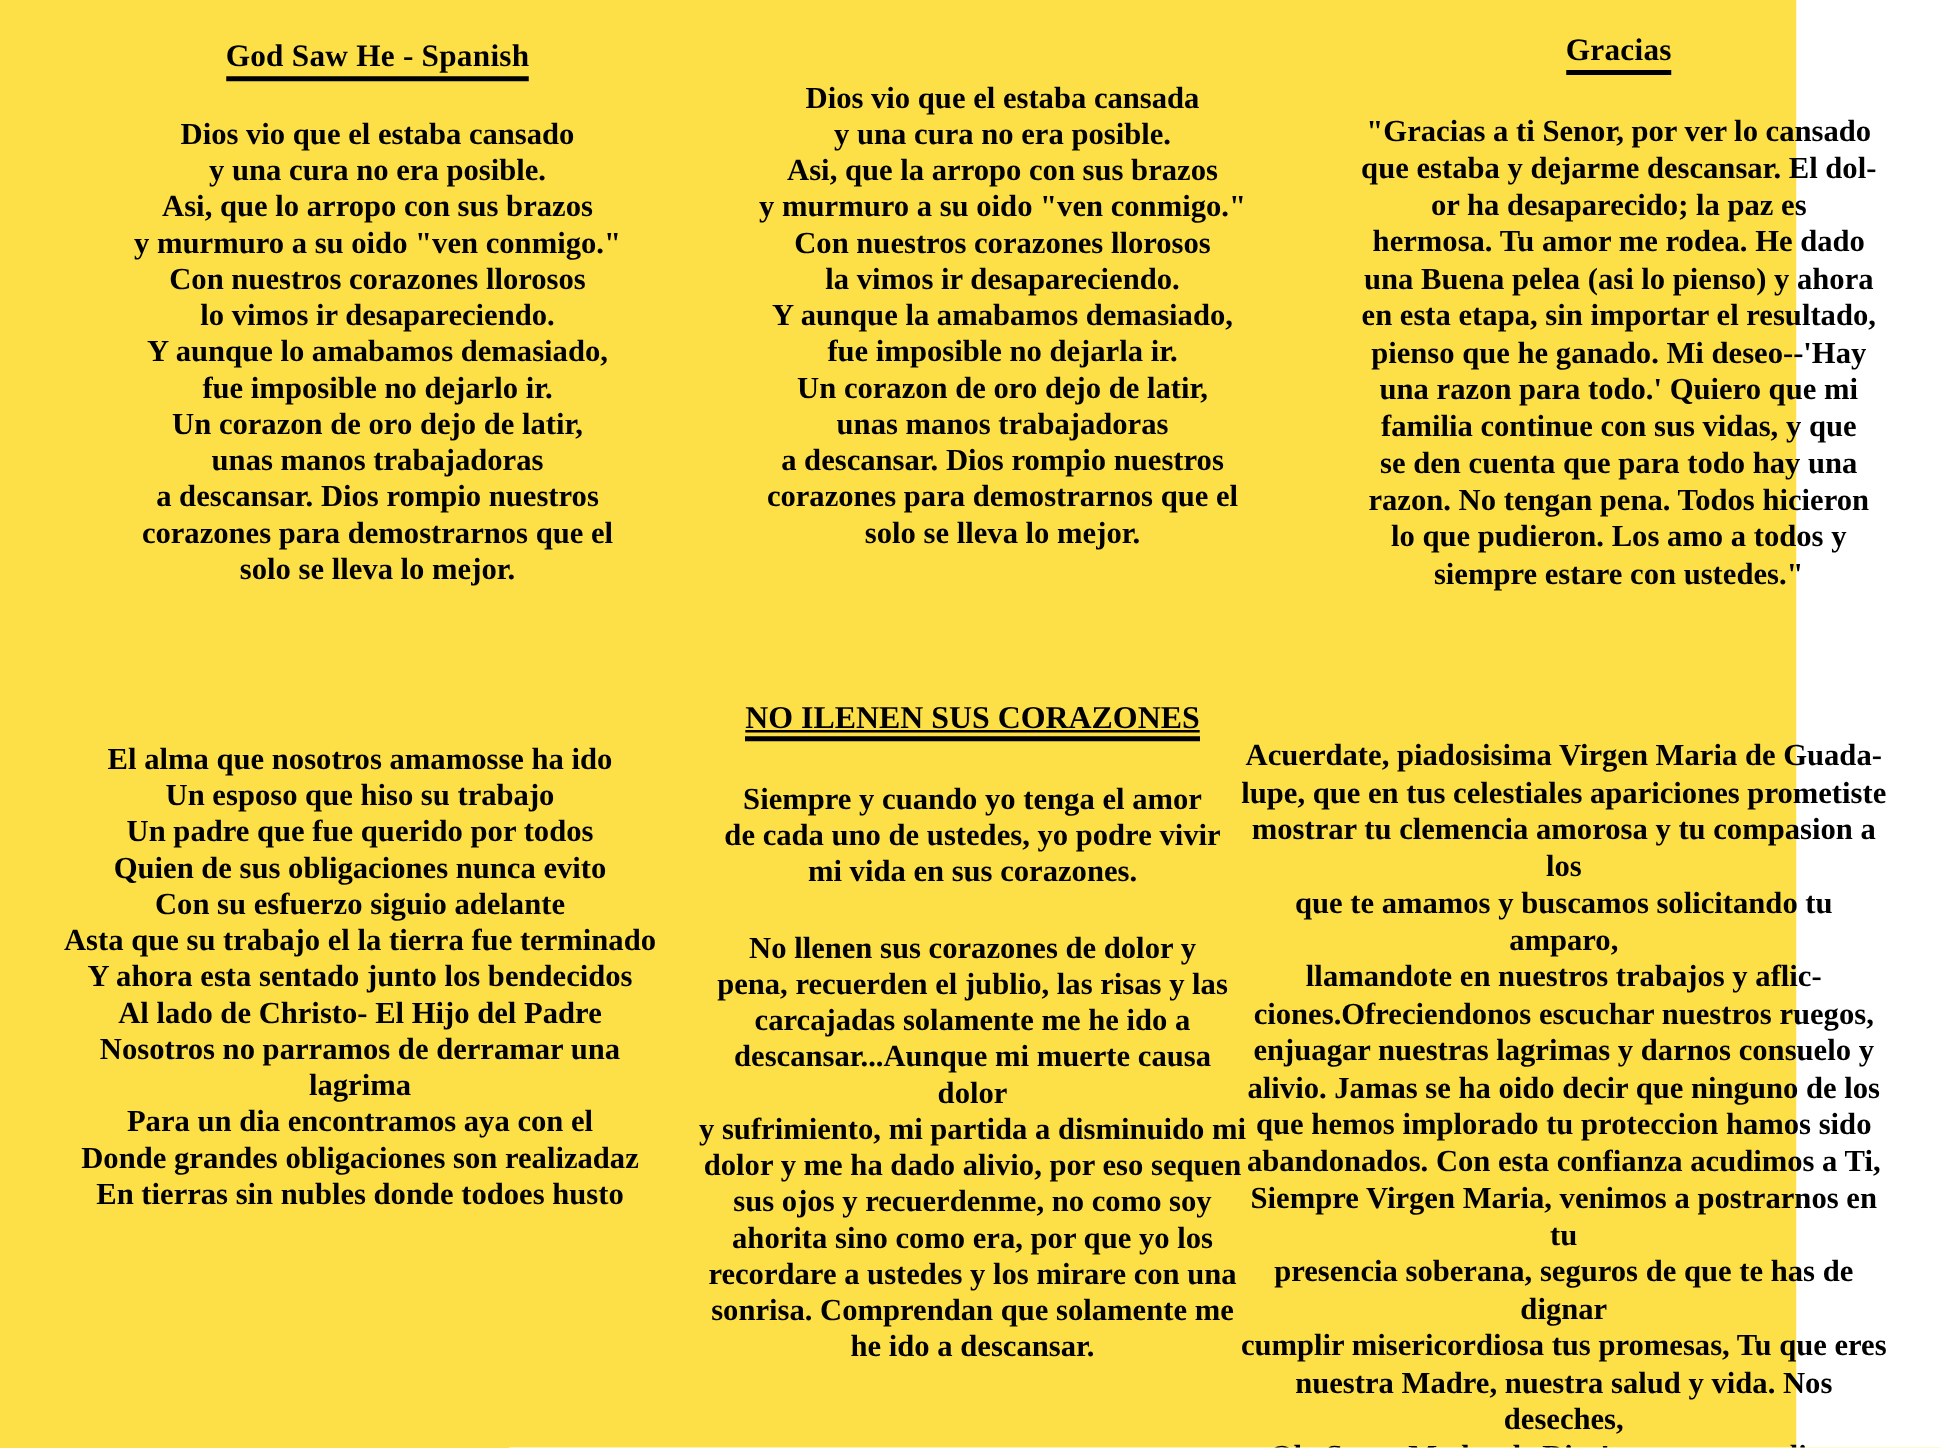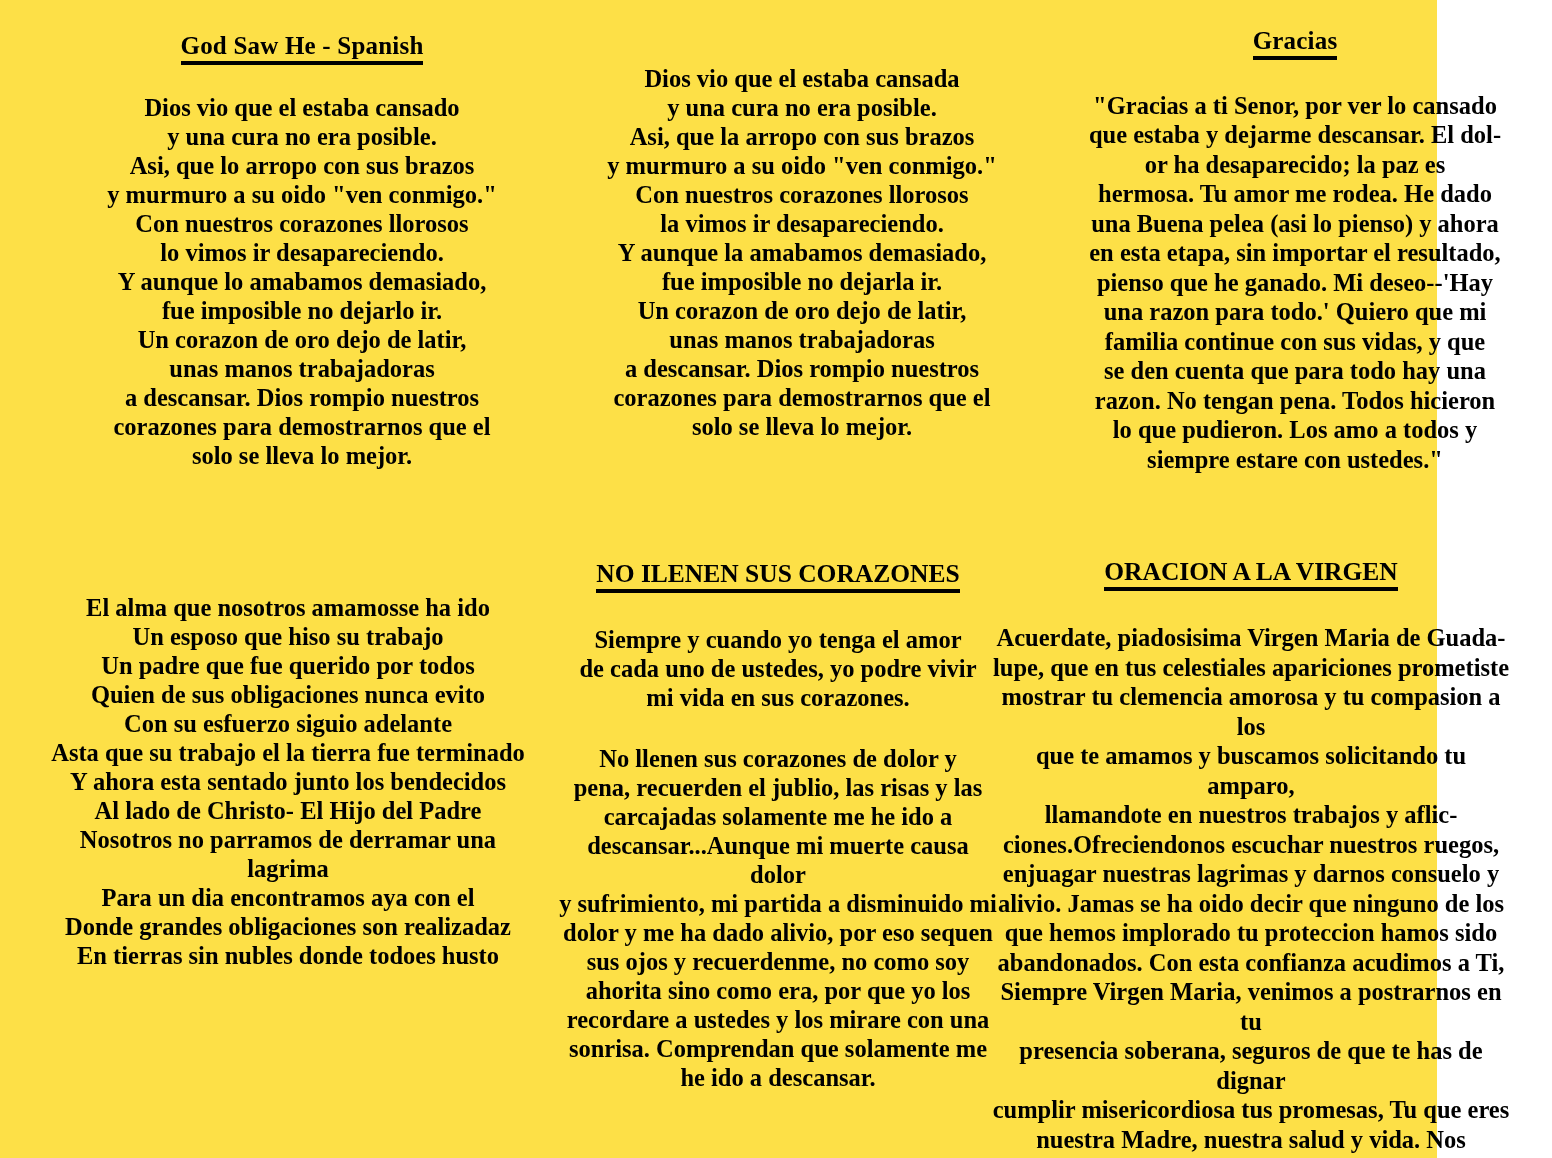--- a/index.html
+++ b/index.html
@@ -32,20 +32,21 @@
     line-height: 1.1;
     letter-spacing: 0.2px;
     display: inline-block;
     border-bottom: 4px solid #000;
     padding-bottom: 1px;
     white-space: nowrap;
   }
   .panel-title.caps {
     font-size: 25.5px;
     letter-spacing: 0px;
+    text-decoration: underline;
   }
   .panel-body {
     font-weight: bold;
     font-size: 24.5px;
     line-height: 29px;
     text-align: center;
     margin: 0;
     white-space: pre-line;
   }
   .panel-body + .panel-body {
@@ -154,21 +155,20 @@
 y sufrimiento, mi partida a disminuido mi
 dolor y me ha dado alivio, por eso sequen
 sus ojos y recuerdenme, no como soy
 ahorita sino como era, por que yo los
 recordare a ustedes y los mirare con una
 sonrisa. Comprendan que solamente me
 he ido a descansar.</p>
   </div>
 
   <div class="panel" id="panel-oracion">
-    <div class="panel-title caps">ORACION A LA VIRGEN</div>
     <p class="panel-body">Acuerdate, piadosisima Virgen Maria de Guada-
 lupe, que en tus celestiales apariciones prometiste
 mostrar tu clemencia amorosa y tu compasion a los
 que te amamos y buscamos solicitando tu amparo,
 llamandote en nuestros trabajos y aflic-
 ciones.Ofreciendonos escuchar nuestros ruegos,
 enjuagar nuestras lagrimas y darnos consuelo y
 alivio. Jamas se ha oido decir que ninguno de los
 que hemos implorado tu proteccion hamos sido
 abandonados. Con esta confianza acudimos a Ti,

